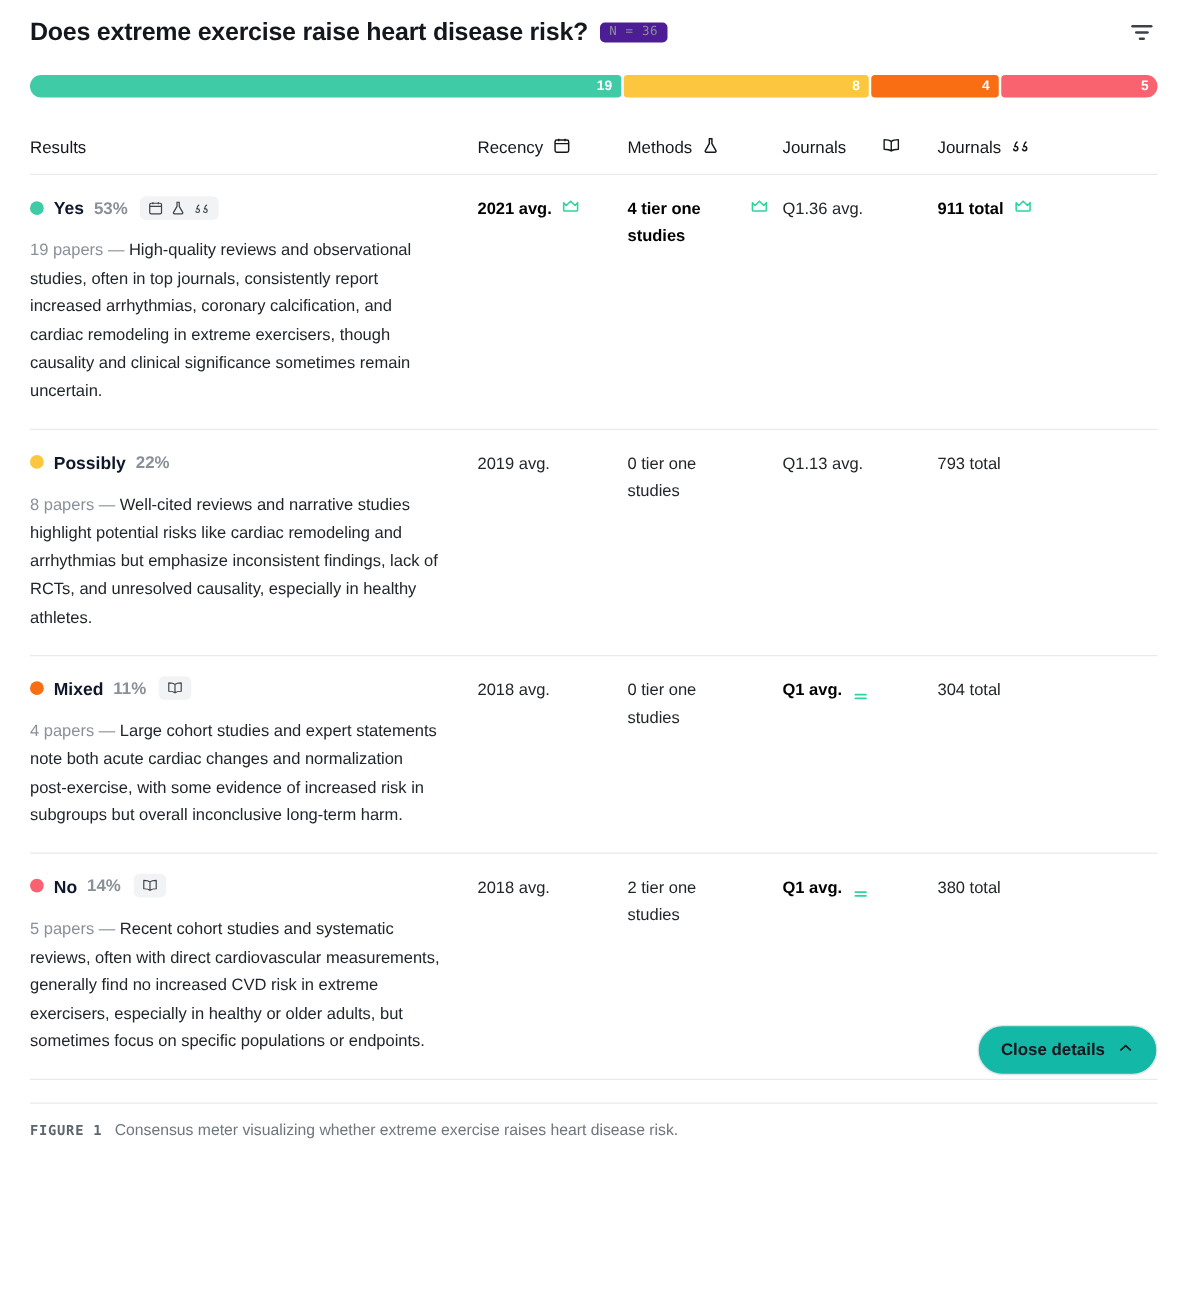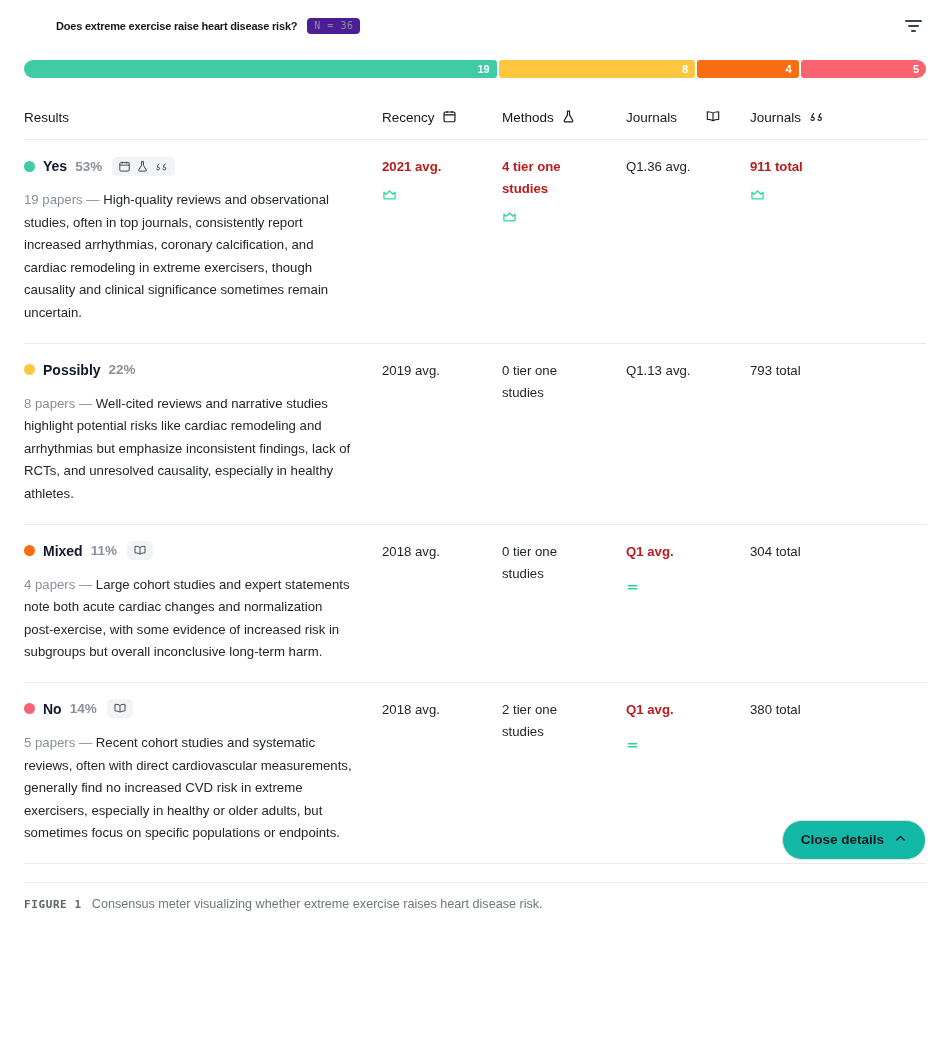--- a/index.html
+++ b/index.html
@@ -13,22 +13,22 @@
   }
   .page { position: relative; width: 950px; height: 1048px; overflow: hidden; }
 
   
   .header {
     display: flex; align-items: center;
     padding: 10px 24px 0 24px;
     height: 42px;
   }
   .title {
-    font-size: 11px; font-weight: 700; letter-spacing: -0.2px;
-    color: #14181d; white-space: nowrap; margin-left: 32px;
+    font-size: 20px; font-weight: 700; letter-spacing: -0.2px;
+    color: #14181d; white-space: nowrap;
   }
   .n-badge {
     margin-left: 10px;
     background: #4c1d95; color: #8a9099;
     font-family: "DejaVu Sans Mono", monospace;
     font-size: 10px; letter-spacing: 0.5px;
     padding: 3px 7px 3px 7px; border-radius: 4px;
     display: inline-block; line-height: 1;
   }
   .header-spacer { flex: 1 1 auto; }
@@ -94,21 +94,21 @@
     margin-top: 13px;
     font-size: 13.2px; line-height: 22.6px; color: #21262c;
     max-width: 330px;
   }
   .desc .papers { color: #8a9099; }
 
   .cell {
     font-size: 13.2px; line-height: 22px; color: #21262c;
     display: flex; align-items: flex-start; gap: 8px;
   }
-  .cell.strong { font-weight: 700; color: #b91c1c; flex-direction: column; }
+  .cell.strong { font-weight: 700; color: #000000; }
   .cell .ctext { display: block; max-width: 90px; }
   .crown { flex: 0 0 auto; margin-top: 1px; }
   .eqicon { flex: 0 0 auto; margin-top: 6px; }
 
   
   .close-row {
     display: flex; justify-content: flex-end;
     margin: -44px 24px 0 24px;
     position: relative; z-index: 2;
   }

